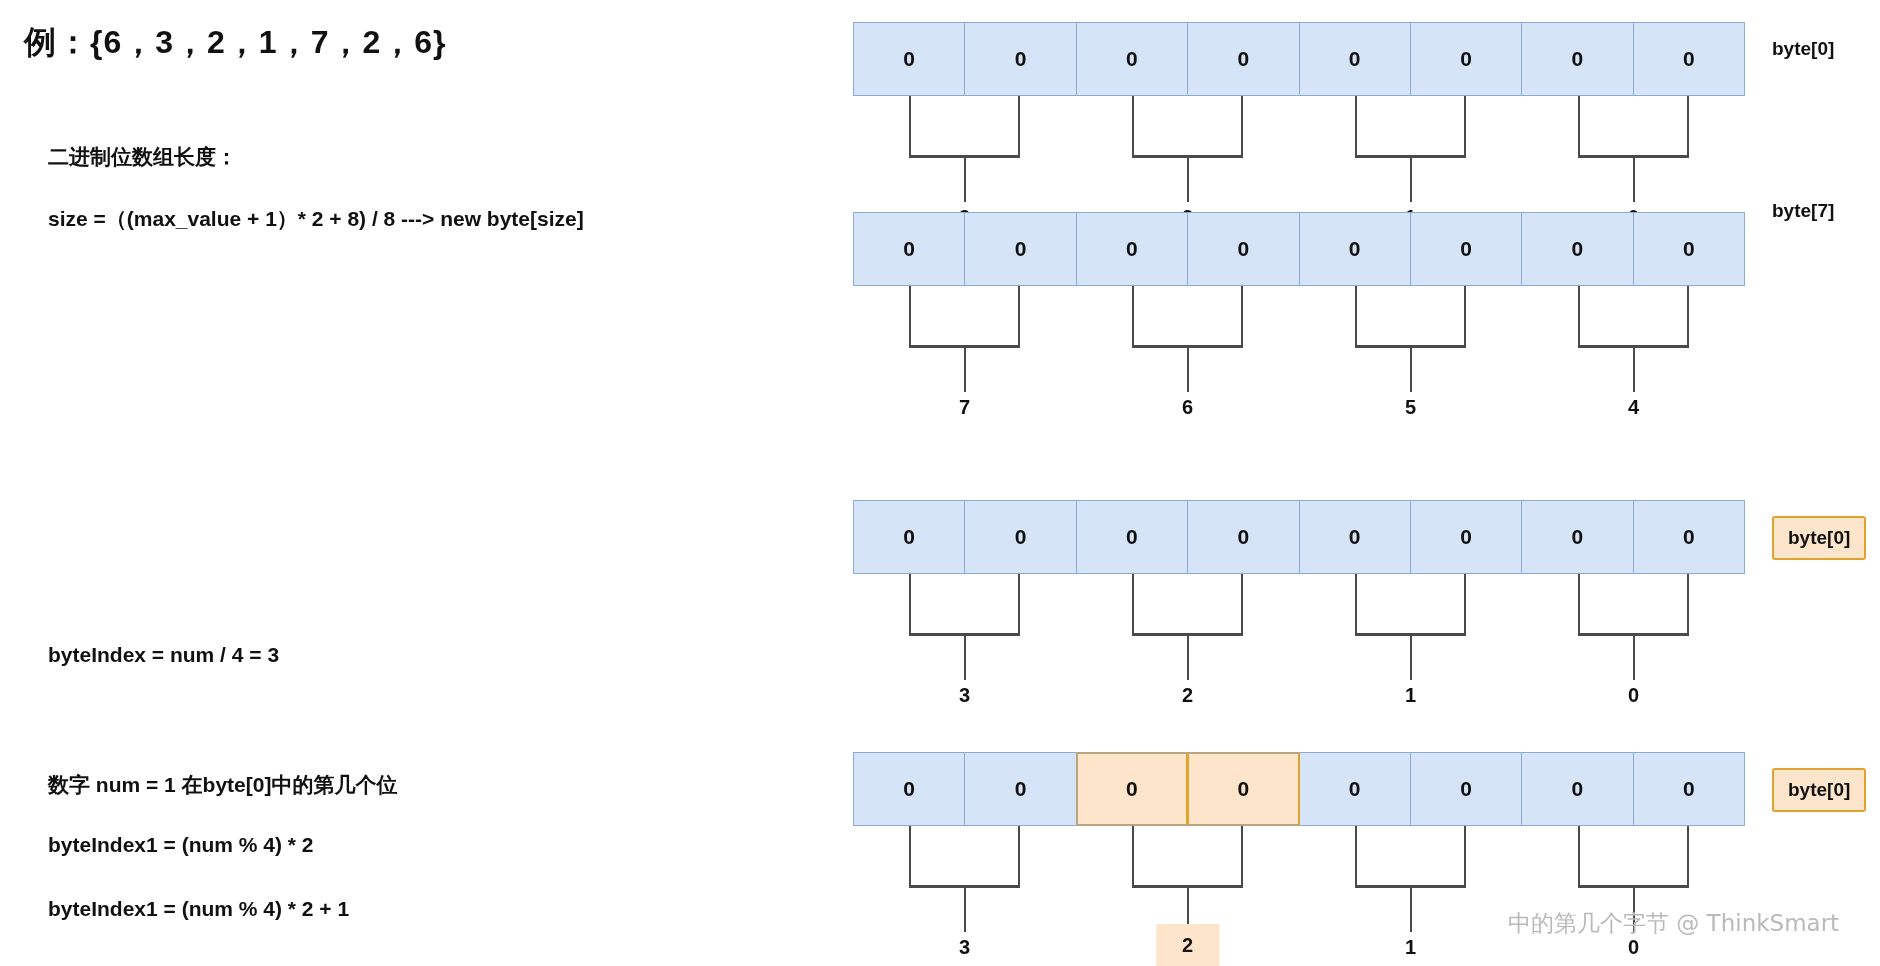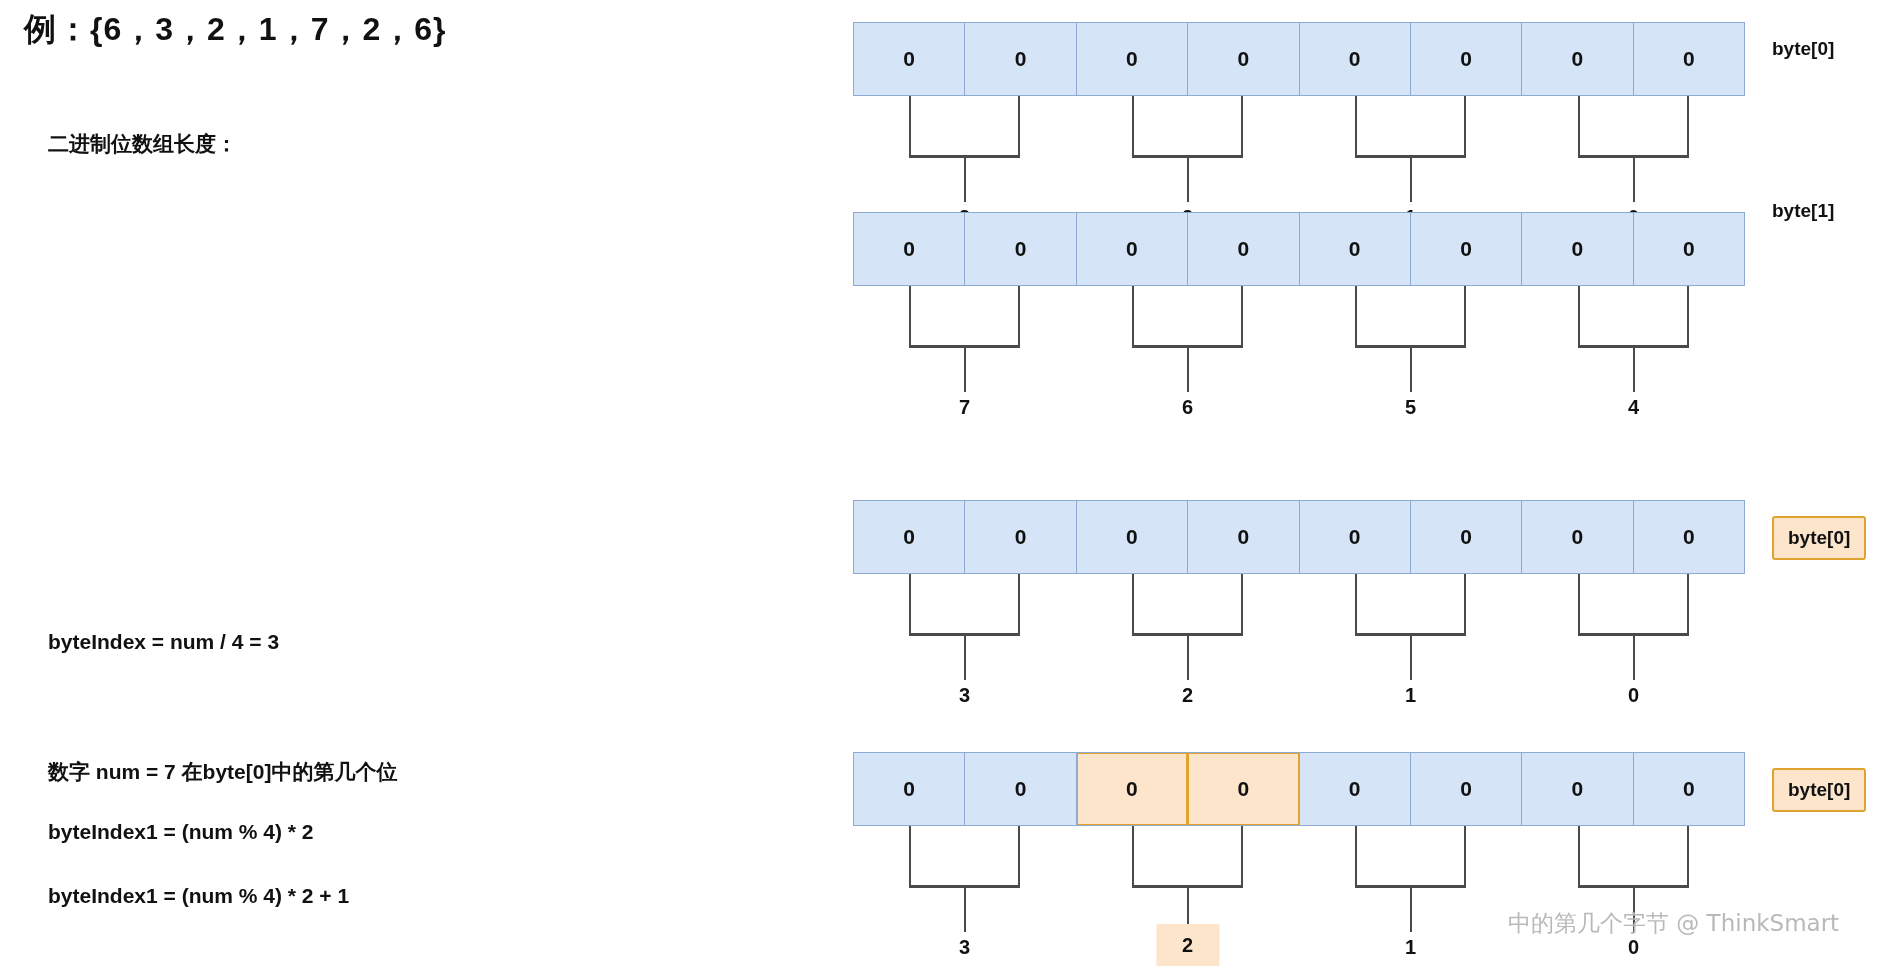--- a/index.html
+++ b/index.html
@@ -13,21 +13,21 @@
     position: relative;
     overflow: hidden;
     font-family: "Liberation Sans", "DejaVu Sans", sans-serif;
     color: #1c1c1c;
   }
 
   
   .left-col {
     position: absolute;
     left: 0;
-    top: 0;
+    top: 13px;
     width: 820px;
     height: 694px;
   }
   .text-line {
     position: absolute;
     white-space: nowrap;
     color: #111111;
     font-weight: 600;
   }
   .title-line {
@@ -157,25 +157,26 @@
   }
 </style>
 </head>
 <body>
 
 <div class="left-col">
   <div class="text-line title-line">例：{6，3，2，1，7，2，6}</div>
 
   <div class="text-line sub-head">二进制位数组长度：</div>
 
+  <div class="text-line formula-line">size =（(max_value + 1）* 2 + 8) / 8  ---&gt;  new byte[size]</div>
 
 
   <div class="text-line blk2-l2">byteIndex = num / 4 = 3</div>
 
-  <div class="text-line blk3-l1">数字 num = 7 在byte[0]中的第几个位</div>
+  <div class="text-line blk3-l1">数字 num = 1 在byte[0]中的第几个位</div>
 
   <div class="text-line blk3-l2">byteIndex1 = (num % 4) * 2</div>
 
   <div class="text-line blk3-l3">byteIndex1 = (num % 4) * 2 + 1</div>
 </div>
 
 <div class="diagram-area" id="diagram-area">
     <div class="byte-group" style="top: 22px;">
       <div class="bits-row">
         <div class="bit-cell">0</div>
@@ -226,21 +227,21 @@
         <div class="bracket-stem" style="left: 333.5px;"></div>
         <div class="bracket-label" style="left: 334.5px;">6</div>
         <div class="bracket" style="left: 501.75px; width: 111.5px;"></div>
         <div class="bracket-stem" style="left: 556.5px;"></div>
         <div class="bracket-label" style="left: 557.5px;">5</div>
         <div class="bracket" style="left: 724.75px; width: 111.5px;"></div>
         <div class="bracket-stem" style="left: 779.5px;"></div>
         <div class="bracket-label" style="left: 780.5px;">4</div>
       </div>
     </div>
-    <div class="byte-tag" style="top: 200px;">byte[1]</div>
+    <div class="byte-tag" style="top: 200px;">byte[7]</div>
     <div class="byte-group" style="top: 500px;">
       <div class="bits-row">
         <div class="bit-cell">0</div>
         <div class="bit-cell">0</div>
         <div class="bit-cell">0</div>
         <div class="bit-cell">0</div>
         <div class="bit-cell">0</div>
         <div class="bit-cell">0</div>
         <div class="bit-cell">0</div>
         <div class="bit-cell">0</div>

